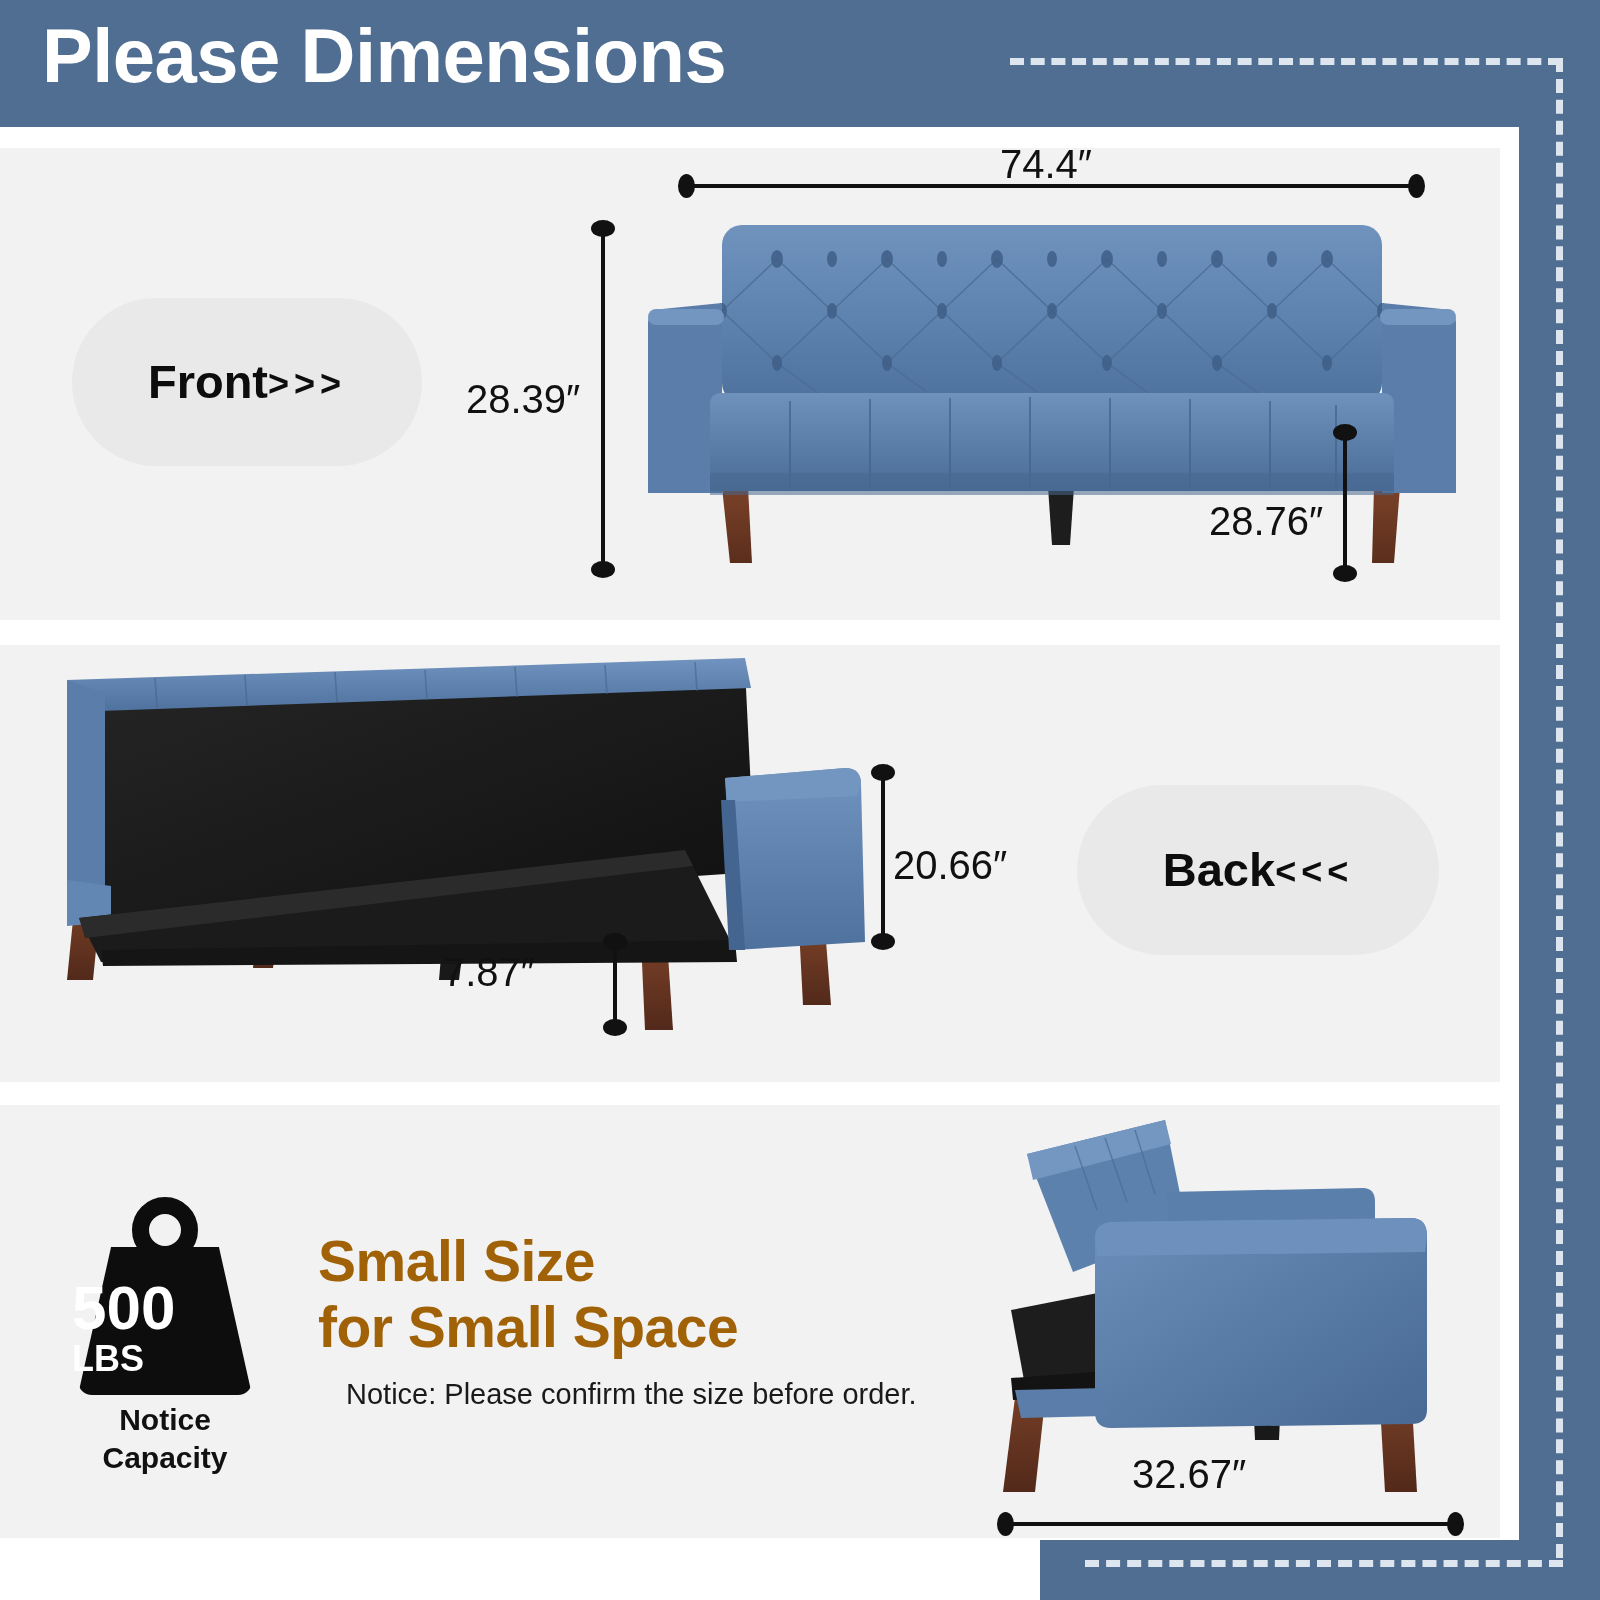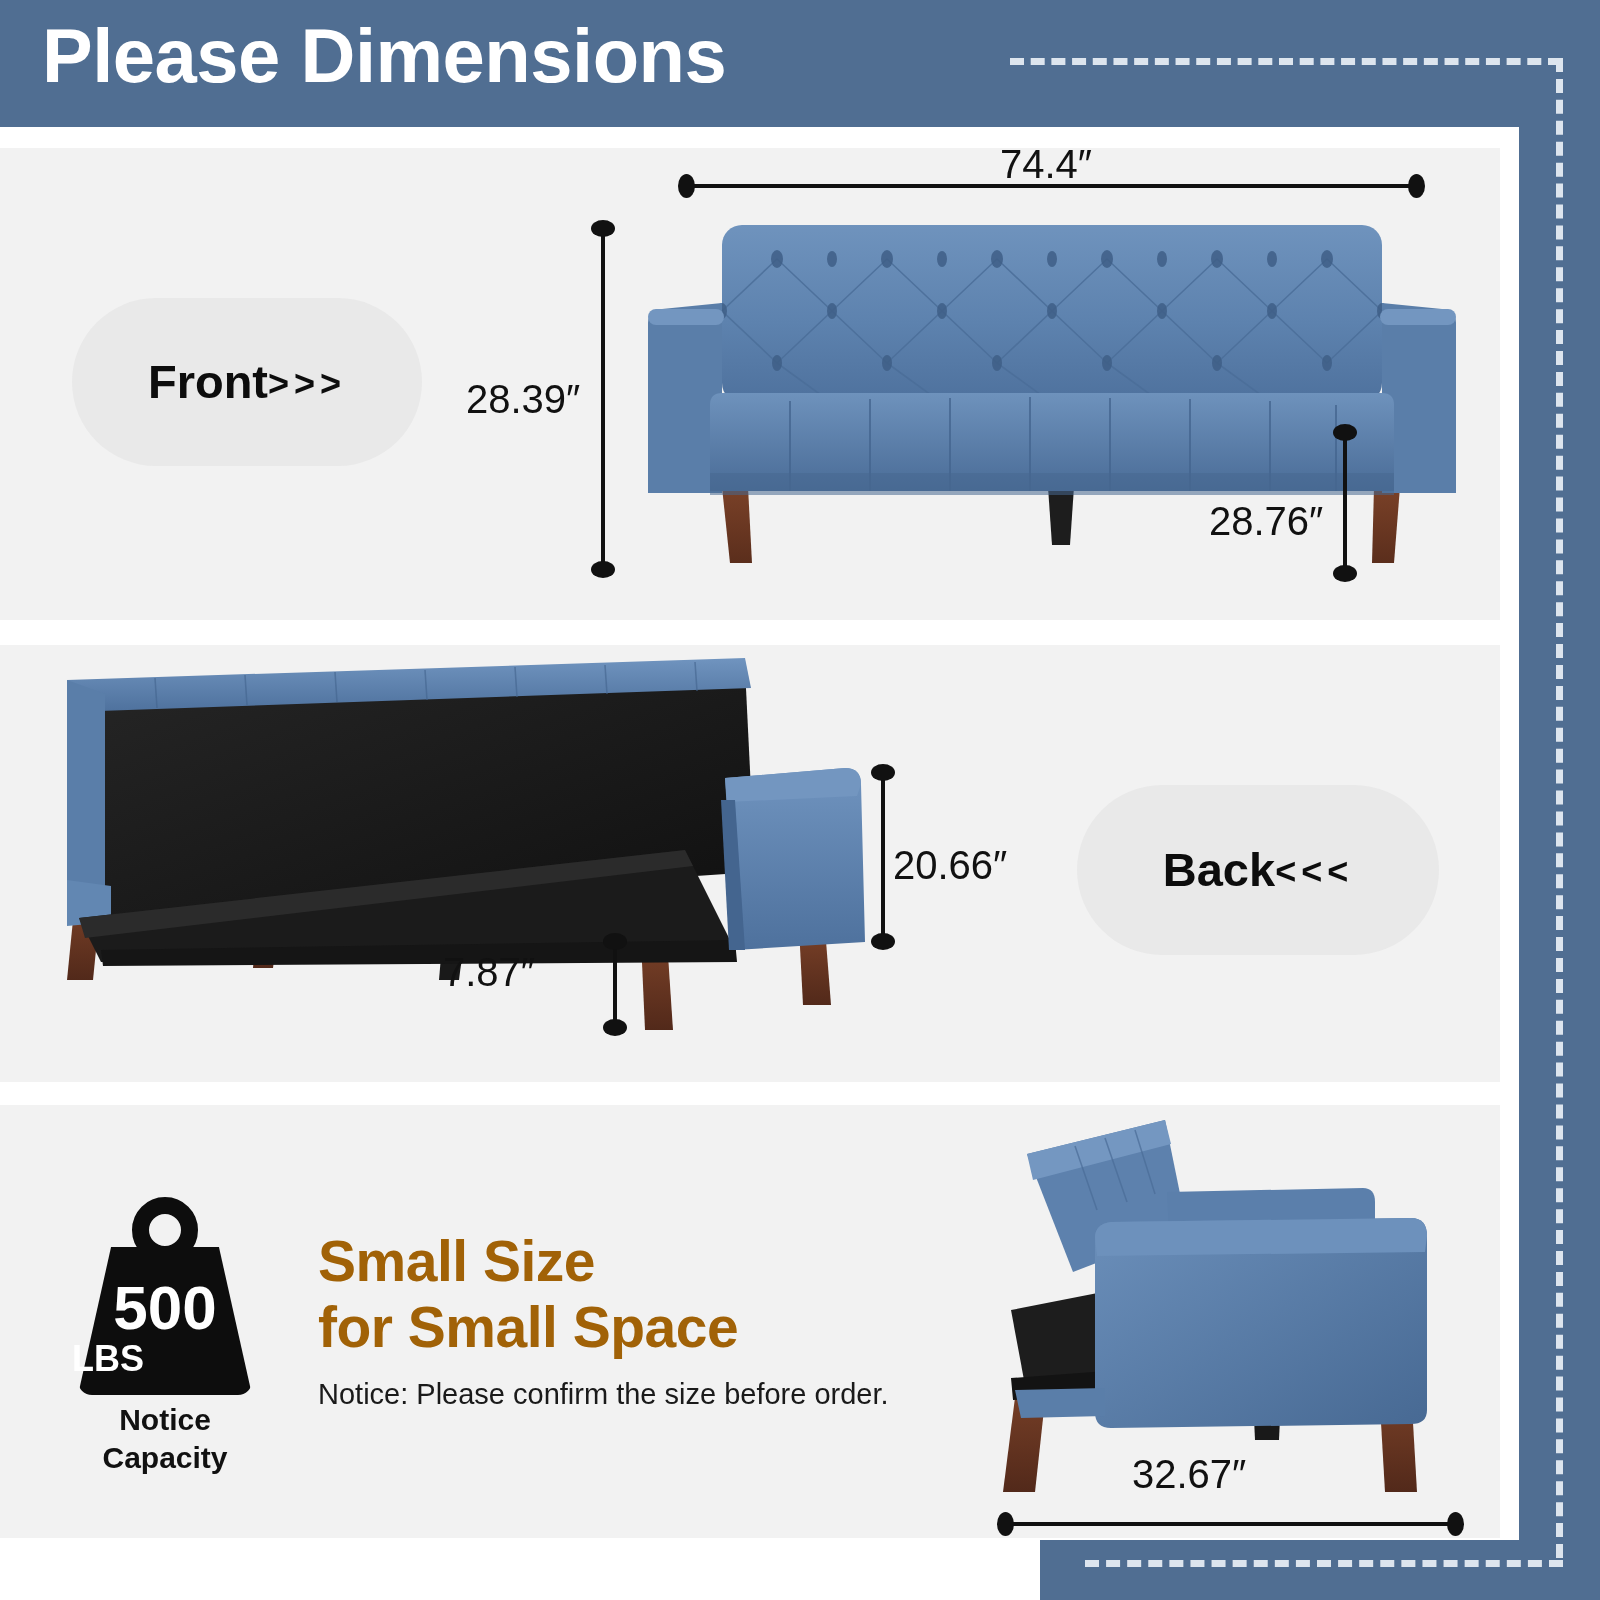--- a/index.html
+++ b/index.html
@@ -153,21 +153,20 @@
     left: 6px; top: 52px;
     width: 174px; height: 148px;
     background: #0d0d0d;
     clip-path: polygon(19% 0%, 81% 0%, 100% 100%, 0% 100%);
     border-radius: 14px;
   }
   .weight-num {
     position: absolute;
     left: 0; top: 82px;
     width: 186px;
-    text-align: center;
     font-size: 62px;
     font-weight: 700;
     color: #ffffff;
     line-height: 1;
   }
   .weight-unit {
     position: absolute;
     left: 0; top: 146px;
     width: 186px;
     text-align: left;
@@ -196,20 +195,21 @@
     font-weight: 700;
     color: #a16207;
     line-height: 1.16;
     letter-spacing: -0.5px;
   }
   .promo-notice {
     margin-top: 18px;
     font-size: 29px;
     font-weight: 400;
     color: #1a1a1a;
+    margin-left: 28px;
   }
 
   
   .sofa-art { position: absolute; }
   #sofa-front { left: 630px; top: 215px; width: 845px; height: 370px; }
   #sofa-back  { left: 45px;  top: 650px; width: 880px; height: 390px; }
   #sofa-side  { left: 955px; top: 1110px; width: 530px; height: 400px; }
 </style>
 </head>
 <body>

